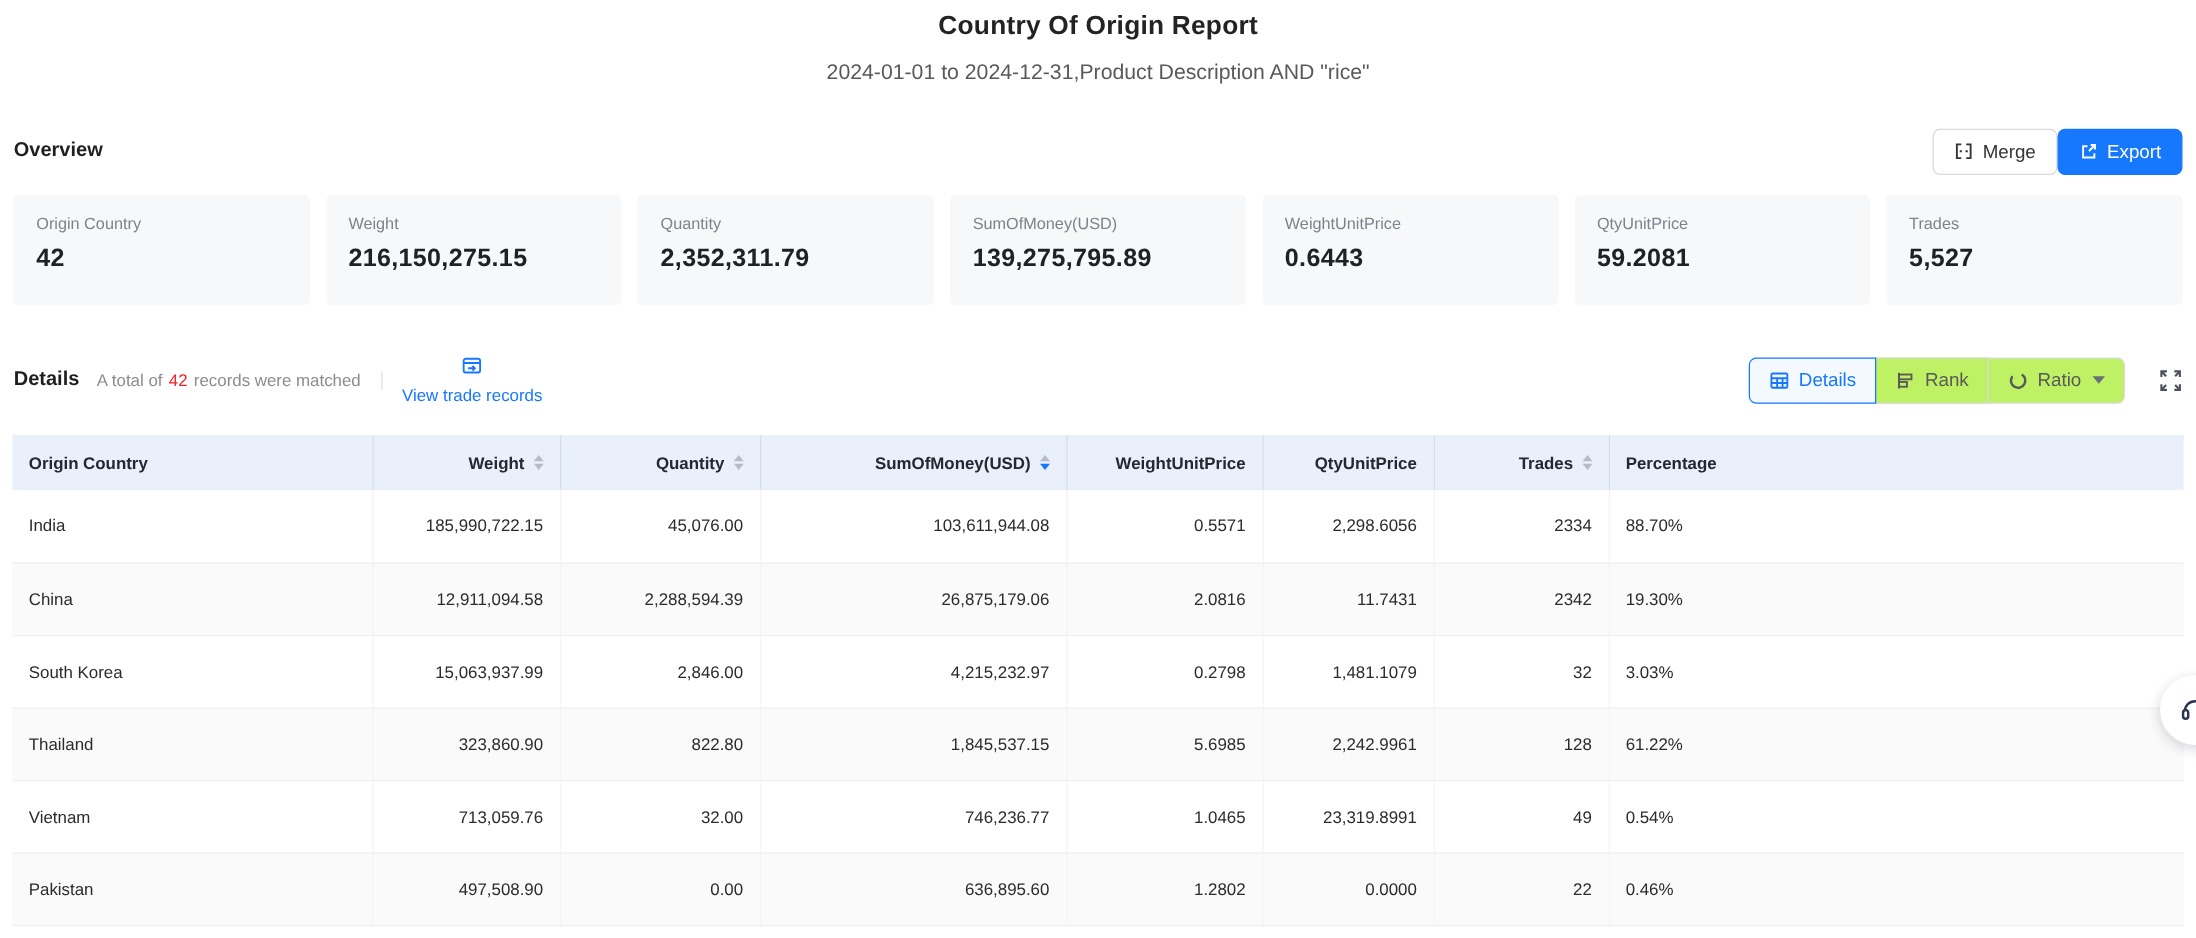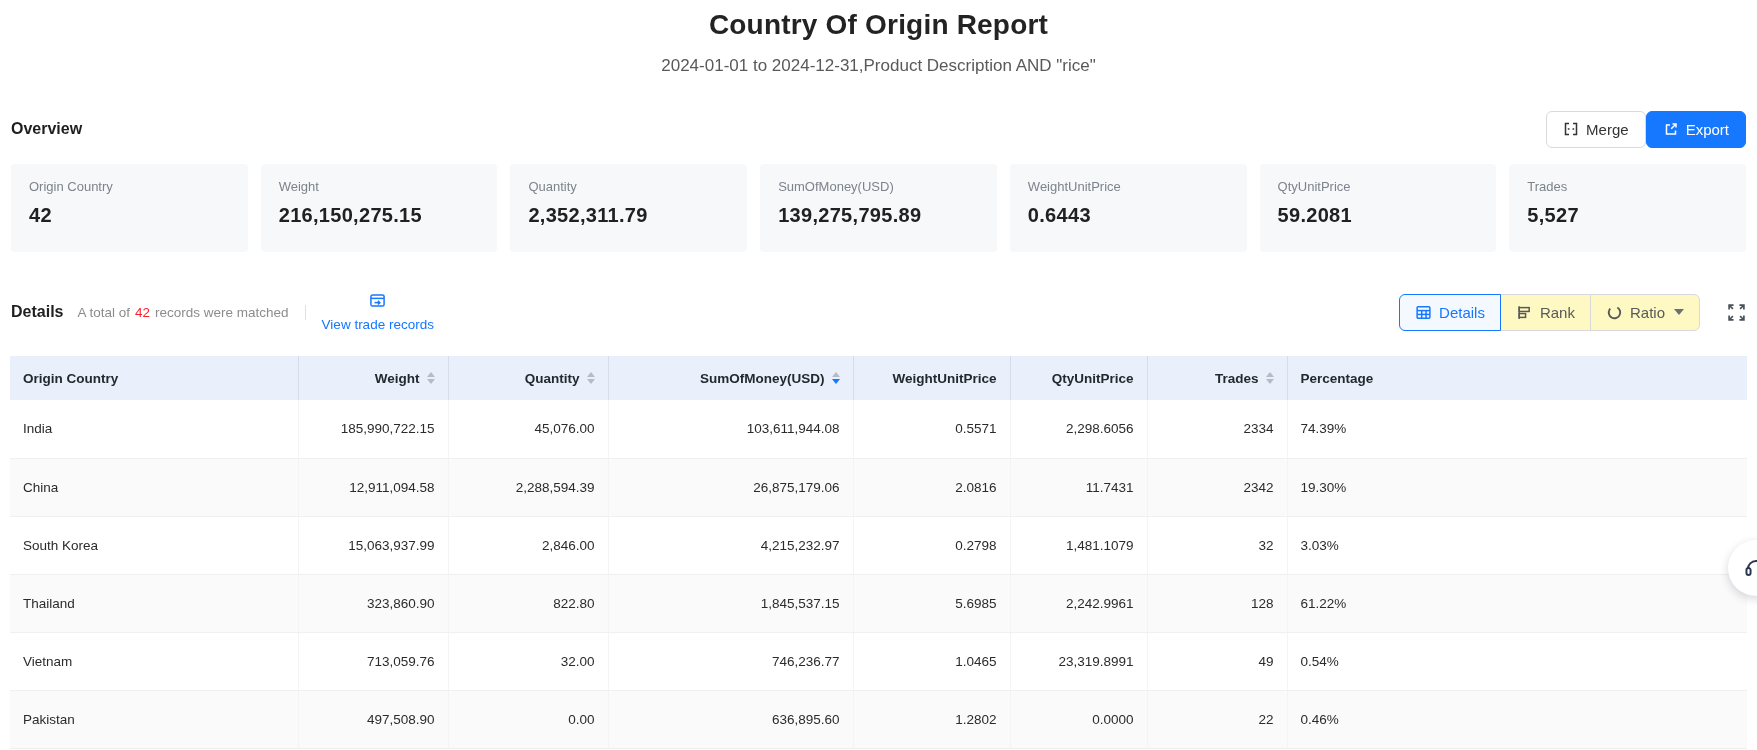--- a/index.html
+++ b/index.html
@@ -5,21 +5,21 @@
   * { margin:0; padding:0; box-sizing:border-box; }
   html,body { background:#fff; }
   body {
     width:1757px; height:750px; overflow:hidden; position:relative;
     font-family:"Liberation Sans", sans-serif; color:var(--text,#262626);
   }
   .page { width:100%; height:100%; position:relative; }
 
   
   .report-header { text-align:center; padding-top:9px; }
-  .report-title { font-size:28px; font-weight:600; color:#232323; letter-spacing:.2px; }
+  .report-title { font-size:21px; font-weight:600; color:#232323; letter-spacing:.2px; }
   .report-subtitle { margin-top:15px; font-size:17px; color:#595959; }
 
   
   .overview-bar { margin-top:33px; padding:0 11px; display:flex; justify-content:space-between; align-items:center; height:40px; }
   .section-heading { font-size:16px; font-weight:700; color:#1f1f1f; }
   .overview-actions { display:flex; align-items:center; }
   .btn { display:inline-flex; align-items:center; gap:7px; height:37px; padding:0 16px;
          border-radius:6px; font-size:15px; cursor:pointer; border:1px solid var(--border,#d9d9d9);
          background:#fff; color:#333; font-family:inherit; }
   .btn-export { background:var(--accent,#1677ff); border-color:var(--accent,#1677ff); color:#fff;text-align:right; }
@@ -34,21 +34,21 @@
   .details-bar { margin-top:41px; padding:0 11px; display:flex; justify-content:space-between; align-items:center; height:38px; }
   .details-left { display:flex; align-items:center; }
   .details-left .section-heading { margin-right:14px; }
   .matched { font-size:13.5px; color:var(--muted,#8c8c8c); }
   .matched .count { color:var(--danger,#f5222d); padding:0 5px; }
   .vdiv { display:inline-block; width:1px; height:15px; background:#e0e0e0; margin:0 16px; vertical-align:middle; }
   .link { display:inline-flex; align-items:center; gap:8px; color:var(--accent,#1677ff); font-size:13.5px; text-decoration:none; cursor:pointer;flex-direction:column; }
 
   .details-right { display:flex; align-items:center; }
   .btn-group { display:flex; }
-  .seg { display:inline-flex; align-items:center; gap:7px; height:37px; padding:0 15px; background:#fef9c3;
+  .seg { display:inline-flex; align-items:center; gap:7px; height:37px; padding:0 15px; background:#bef264;
          border:1px solid var(--border,#d9d9d9); font-size:15px; color:#595959; cursor:pointer; font-family:inherit; }
   .seg + .seg { margin-left:-1px; }
   .seg:first-child { border-radius:6px 0 0 6px; }
   .seg:last-child { border-radius:0 6px 6px 0;text-align:center; }
   .seg.active { color:var(--accent,#1677ff); border-color:var(--accent,#1677ff); background:#f4f9ff; position:relative; z-index:1; }
   .caret-down { width:0; height:0; border-left:5px solid transparent; border-right:5px solid transparent;
                 border-top:6px solid #6b6f76; margin-left:2px; }
   .fullscreen { margin-left:27px; display:inline-flex; cursor:pointer; background:none; border:none; padding:0; }
 
   
@@ -282,21 +282,21 @@
     </thead>
     <tbody id="table-body">
         <tr>
           <td class="al">India</td>
           <td class="ar">185,990,722.15</td>
           <td class="ar">45,076.00</td>
           <td class="ar">103,611,944.08</td>
           <td class="ar">0.5571</td>
           <td class="ar">2,298.6056</td>
           <td class="ar">2334</td>
-          <td class="al">74.39%</td>
+          <td class="al">88.70%</td>
         </tr>
         <tr>
           <td class="al">China</td>
           <td class="ar">12,911,094.58</td>
           <td class="ar">2,288,594.39</td>
           <td class="ar">26,875,179.06</td>
           <td class="ar">2.0816</td>
           <td class="ar">11.7431</td>
           <td class="ar">2342</td>
           <td class="al">19.30%</td>

